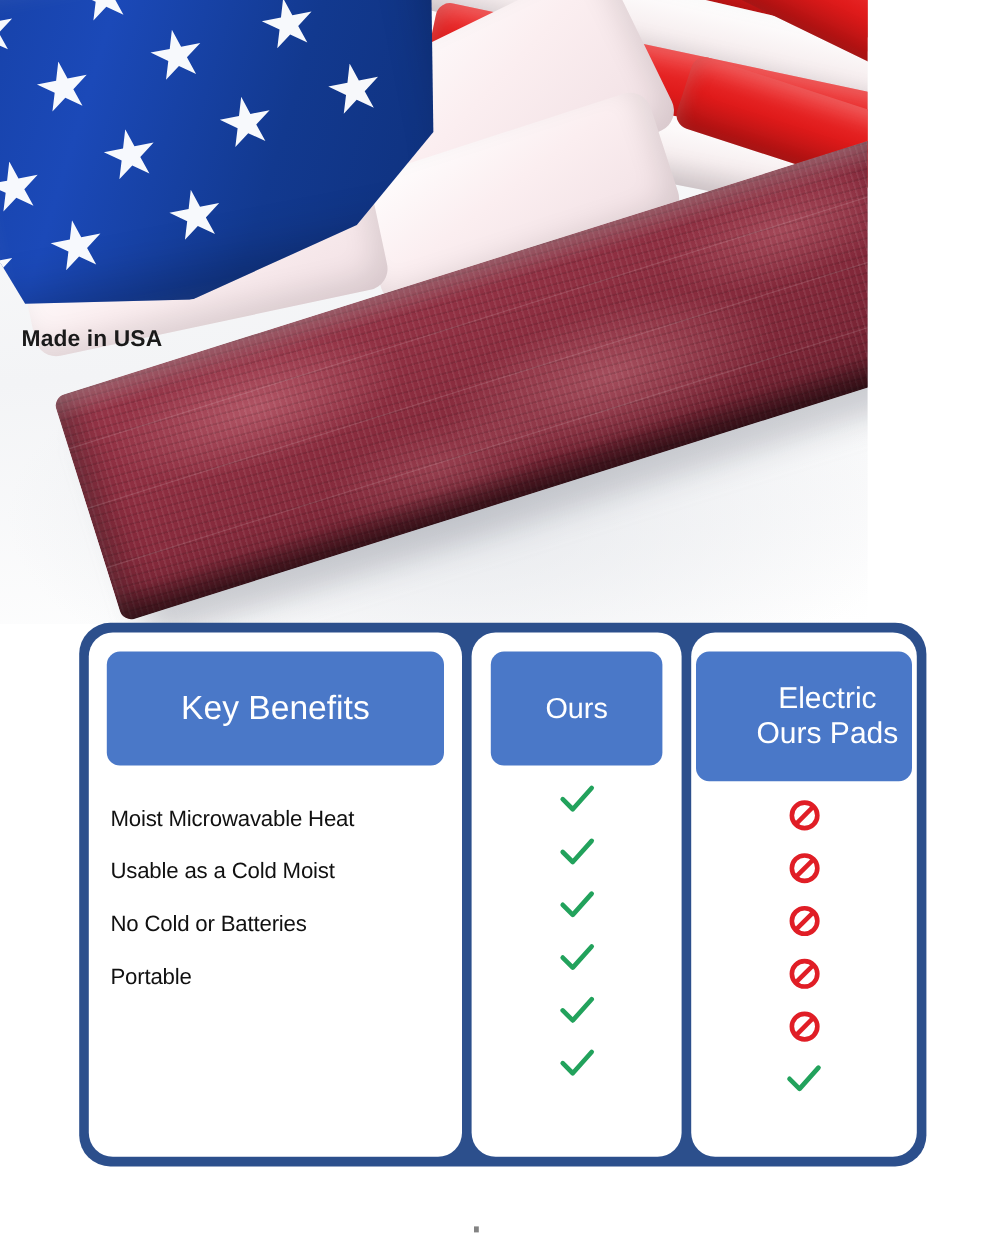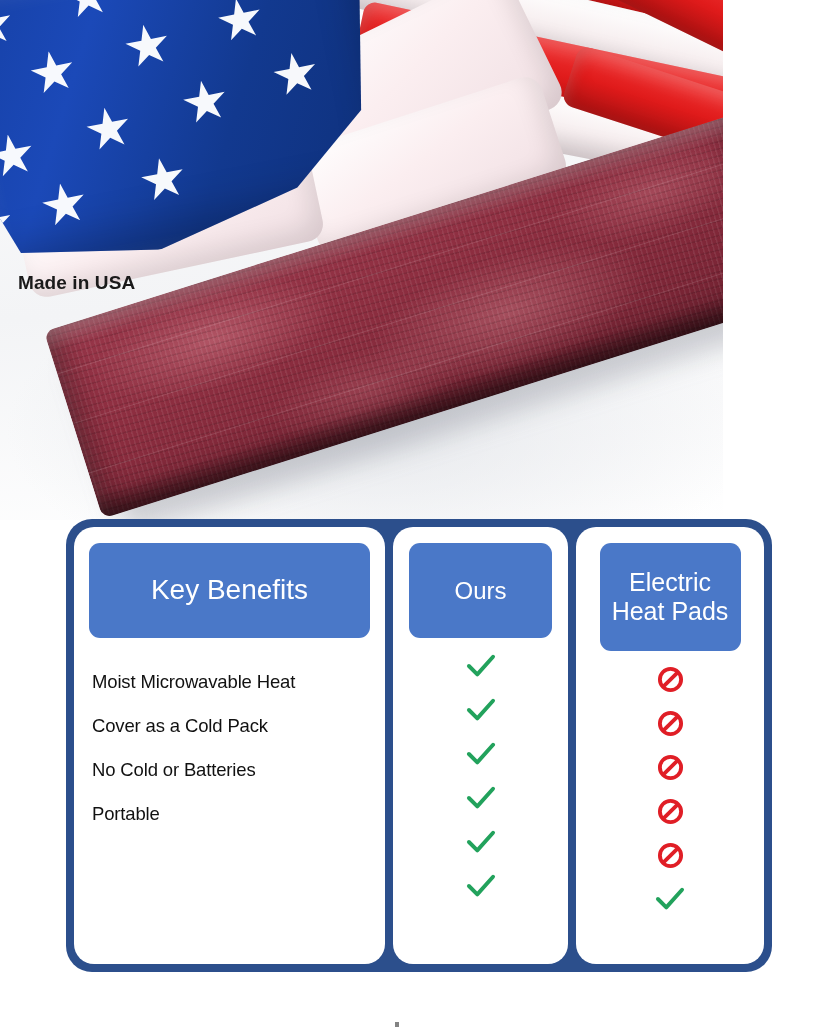--- a/index.html
+++ b/index.html
@@ -174,20 +174,21 @@
     width: 281px; height: 95px;
     font-size: 28px;
   }
   .chip-ours {
     width: 143px; height: 95px;
     font-size: 24px;
   }
   .chip-electric {
     width: 141px; height: 108px;
     font-size: 25px;
+    padding-left: 39px;
   }
 
   .rows {
     width: 100%;
     display: flex;
     flex-direction: column;
     flex: 1 1 auto;
     padding-top: 6px;
     box-sizing: border-box;
   }
@@ -271,21 +272,21 @@
 
   <div class="compare">
 
     <div class="panel panel-benefits">
       <div class="chip chip-benefits">Key Benefits</div>
       <div class="rows">
         <div class="row">
           <span class="benefit-label">Moist Microwavable Heat</span>
         </div>
         <div class="row">
-          <span class="benefit-label">Cover as a Cold Pack</span>
+          <span class="benefit-label">Usable as a Cold Moist</span>
         </div>
         <div class="row">
           <span class="benefit-label">No Cold or Batteries</span>
         </div>
         <div class="row">
           <span class="benefit-label">Portable</span>
         </div>
       </div>
     </div>
 
@@ -322,21 +323,21 @@
             <path d="M3 14 L12 23 L29 4" fill="none" stroke="#22a25c" stroke-width="4.2" stroke-linecap="round" stroke-linejoin="round"></path>
           </svg>
         </div>
       </div>
     </div>
 
     <div class="panel panel-electric">
       <div class="chip chip-electric">
         <span>
           <span>Electric</span><br>
-          <span>Heat Pads</span>
+          <span>Ours Pads</span>
         </span>
       </div>
       <div class="rows">
         <div class="row">
           <svg class="mark mark-ban" viewBox="0 0 28 28">
             <circle cx="14" cy="14" r="11" fill="none" stroke="#e01e26" stroke-width="4"></circle>
             <line x1="6.5" y1="21.5" x2="21.5" y2="6.5" stroke="#e01e26" stroke-width="4" stroke-linecap="butt"></line>
           </svg>
         </div>
         <div class="row">

